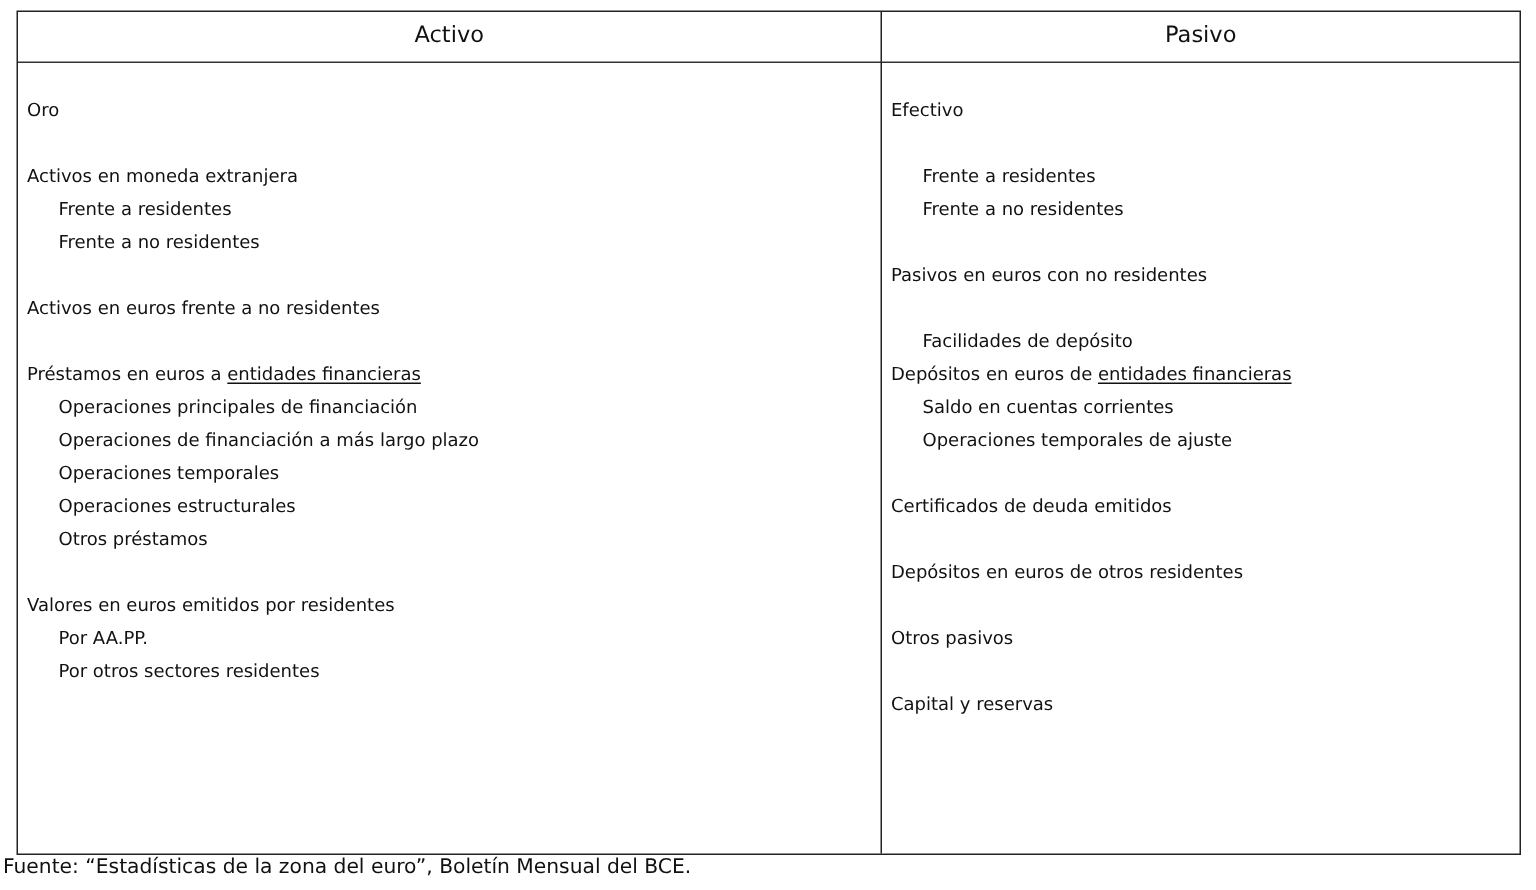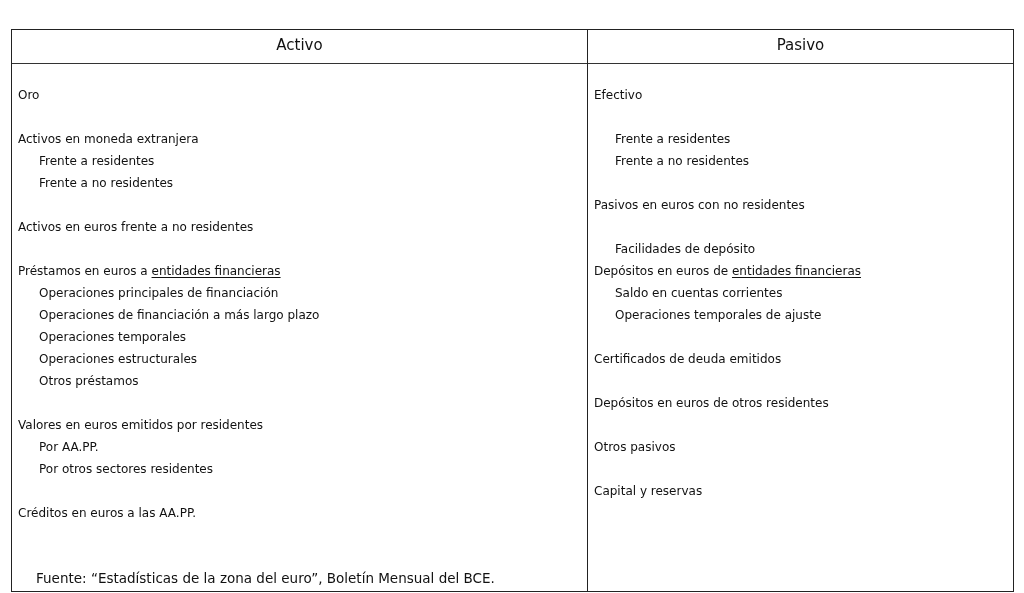--- a/index.html
+++ b/index.html
@@ -1,33 +1,33 @@
 <!DOCTYPE html>
 <html><head>
 <meta charset="utf-8">
 <style>
   html,body{margin:0;padding:0;background:#fff;}
   body{width:1024px;height:593px;position:relative;overflow:hidden;
        font-family:"DejaVu Sans","Liberation Sans",sans-serif;color:#111;}
   .tbl{position:absolute;left:11px;top:7px;width:1003px;height:563px;
-       border:1.5px solid #222;box-sizing:border-box;margin-top:22px;}
+       border:1.5px solid #222;box-sizing:border-box;}
   .hdr-line{position:absolute;left:0;right:0;top:33px;border-top:1.5px solid #333;}
   .mid{position:absolute;left:575px;top:0;bottom:0;border-left:1.5px solid #222;}
   .hdr{position:absolute;top:2px;height:26px;line-height:26px;text-align:center;
        font-size:15px;}
   .hdr.a{left:0;width:575px;}
   .hdr.p{left:576px;width:425px;}
   .col{position:absolute;top:54px;font-size:12px;}
   .col.a{left:6px;}
   .col.p{left:582px;}
   .line{height:22px;line-height:22px;white-space:nowrap;}
   .gap{height:22px;}
   .sub{padding-left:21px;}
   u{text-decoration:underline;text-underline-offset:2px;text-align:right;}
-  .src{position:absolute;left:36px;top:569px;font-size:13.5px;line-height:18px;}
+  .src{position:absolute;left:2px;top:569px;font-size:13.5px;line-height:18px;}
 </style>
 </head>
 <body>
 
 <div class="tbl">
   <div class="hdr-line"></div>
   <div class="mid"></div>
   <div class="hdr a">Activo</div>
   <div class="hdr p">Pasivo</div>
 
@@ -44,21 +44,20 @@
     <div class="line sub">Operaciones principales de financiación</div>
     <div class="line sub">Operaciones de financiación a más largo plazo</div>
     <div class="line sub">Operaciones temporales</div>
     <div class="line sub">Operaciones estructurales</div>
     <div class="line sub">Otros préstamos</div>
     <div class="gap"></div>
     <div class="line">Valores en euros emitidos por residentes</div>
     <div class="line sub">Por AA.PP.</div>
     <div class="line sub">Por otros sectores residentes</div>
     <div class="gap"></div>
-    <div class="line">Créditos en euros a las AA.PP.</div>
     <div class="gap"></div>
   </div>
 
   <div class="col p">
     <div class="line">Efectivo</div>
     <div class="gap"></div>
     <div class="line sub">Frente a residentes</div>
     <div class="line sub">Frente a no residentes</div>
     <div class="gap"></div>
     <div class="line">Pasivos en euros con no residentes</div>

